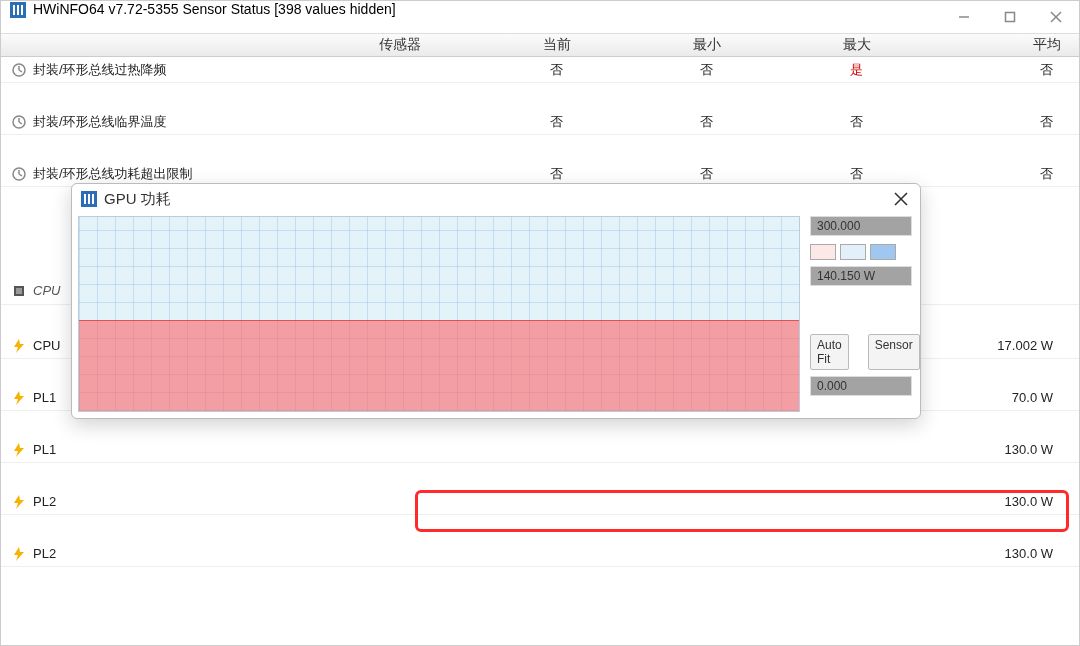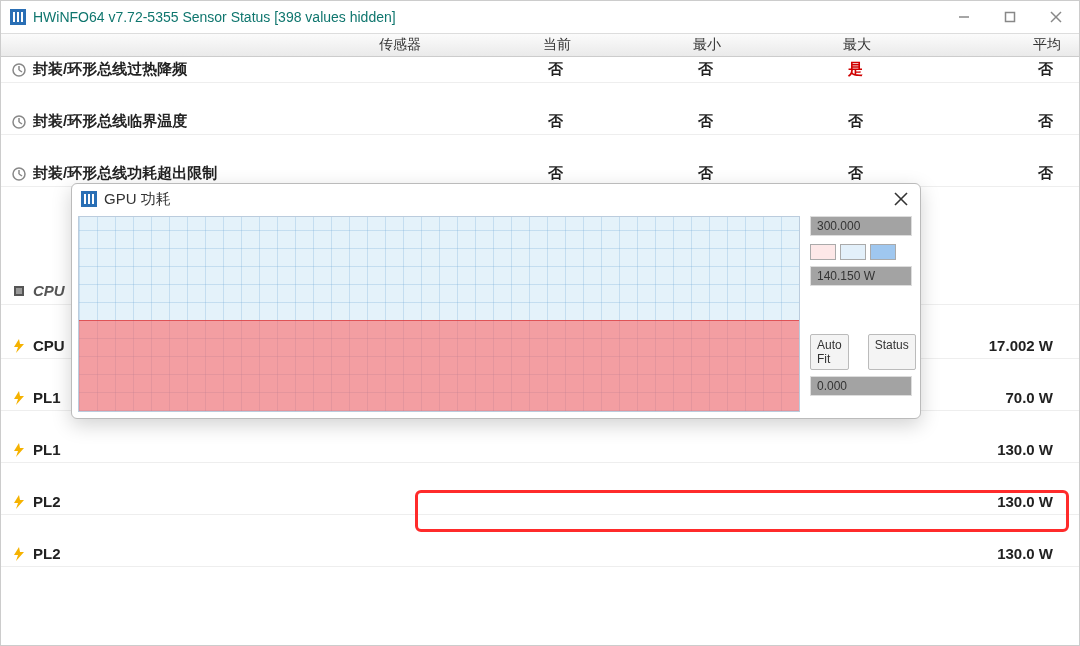--- a/index.html
+++ b/index.html
@@ -1,35 +1,35 @@
 <!DOCTYPE html>
 <html><head>
 <meta charset="utf-8">
 <style>
   * { box-sizing: border-box; margin: 0; padding: 0; font-family: "Segoe UI", Tahoma, sans-serif; }
   body { background: #f5f5f5; width: 1080px; height: 646px; overflow: hidden; position: relative; }
 
   
   .window { width: 1080px; height: 646px; background: #fff; border: 1px solid #ccc; position: relative; }
-  .titlebar { height: 32px; background: #fff; display: flex; align-items: center; padding: 0 8px; color: #0f766e; font-size: 14px; }
+  .titlebar { height: 32px; background: #fff; display: flex; padding: 0 8px; color: #000000; font-size: 14px; }
   .titlebar .icon-slot { width: 18px; height: 18px; margin-right: 6px; display:flex; align-items:center; justify-content:center; }
   .window-controls { position: absolute; right: 0; top: 0; display: flex; height: 32px; }
   .window-controls > div { width: 46px; height: 32px; display:flex; align-items:center; justify-content:center; color:#888; cursor:pointer; }
 
   
   .grid-header { position: relative; height: 24px; background: linear-gradient(#fbfbfb,#eaeaea); border-top:1px solid #ddd; border-bottom:1px solid #ccc; font-size:14px; color:#333; }
   .grid-header .h { position:absolute; top:0; height:100%; display:flex; align-items:center; justify-content:flex-end; padding:0 10px; }
   .h-sensor { left:0; width:430px; justify-content:flex-start; padding-left:4px; }
   .h-cur { left:430px; width:150px; }
   .h-min { left:580px; width:150px; }
   .h-max { left:730px; width:150px; }
   .h-avg { left:880px; width:190px; }
 
   .rows { position:absolute; left:0; right:0; top:56px; }
-  .row { position:relative; height:26px; border-bottom:1px solid #eee; font-size:15px; color:#222;font-weight:bold; }
+  .row { position:relative; height:26px; border-bottom:1px solid #eee; font-size:13px; color:#222; }
   .row.blank { border-bottom:none; }
   .row .label { position:absolute; left:10px; top:0; height:100%; display:flex; align-items:center; gap:6px; }
   .row .sicon { width:16px; height:16px; display:inline-flex; align-items:center; justify-content:center; }
   .clock svg, .chip svg, .bolt svg, .therm svg, .app-icon svg { display:block; }
   .row .cell { position:absolute; top:0; height:100%; display:flex; align-items:center; justify-content:flex-end; padding-right:18px; }
   .c-cur { left:430px; width:150px; }
   .c-min { left:580px; width:150px; }
   .c-max { left:730px; width:150px; }
   .c-avg { left:880px; width:190px; }
   .red { color:#d00000; }
@@ -247,21 +247,21 @@
       <div class="side">
         <div class="val">300.000</div>
         <div class="legend">
           <span class="sw sw1"></span>
           <span class="sw sw2"></span>
           <span class="sw sw3"></span>
         </div>
         <div class="val">140.150 W</div>
         <div class="btns">
           <div class="btn">Auto Fit</div>
-          <div class="btn">Status</div>
+          <div class="btn">Sensor</div>
         </div>
         <div class="val" style="margin-bottom:16px">0.000</div>
       </div>
     </div>
   </div>
 
   <div class="hl-box" id="hlbox" style="left: 414px; top: 489px; width: 654px; height: 42px;"></div>
 </div>
 
 </body></html>

